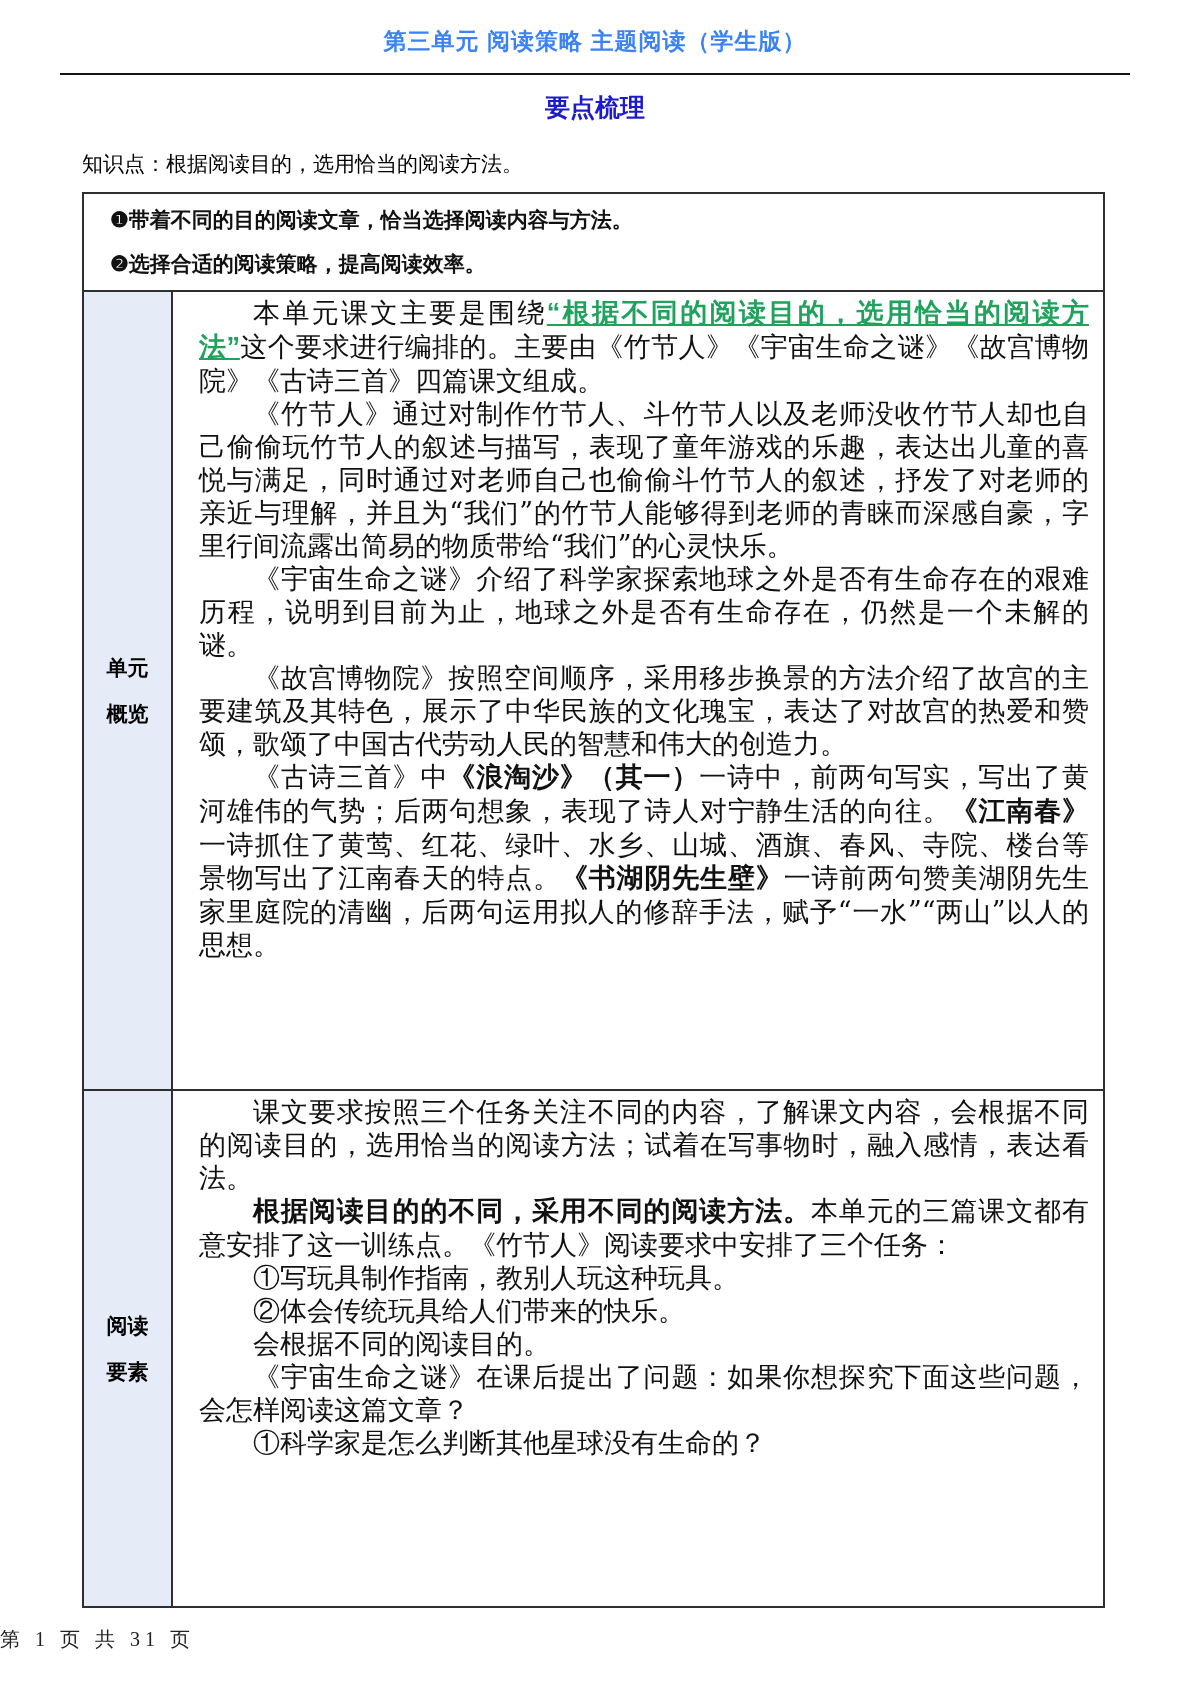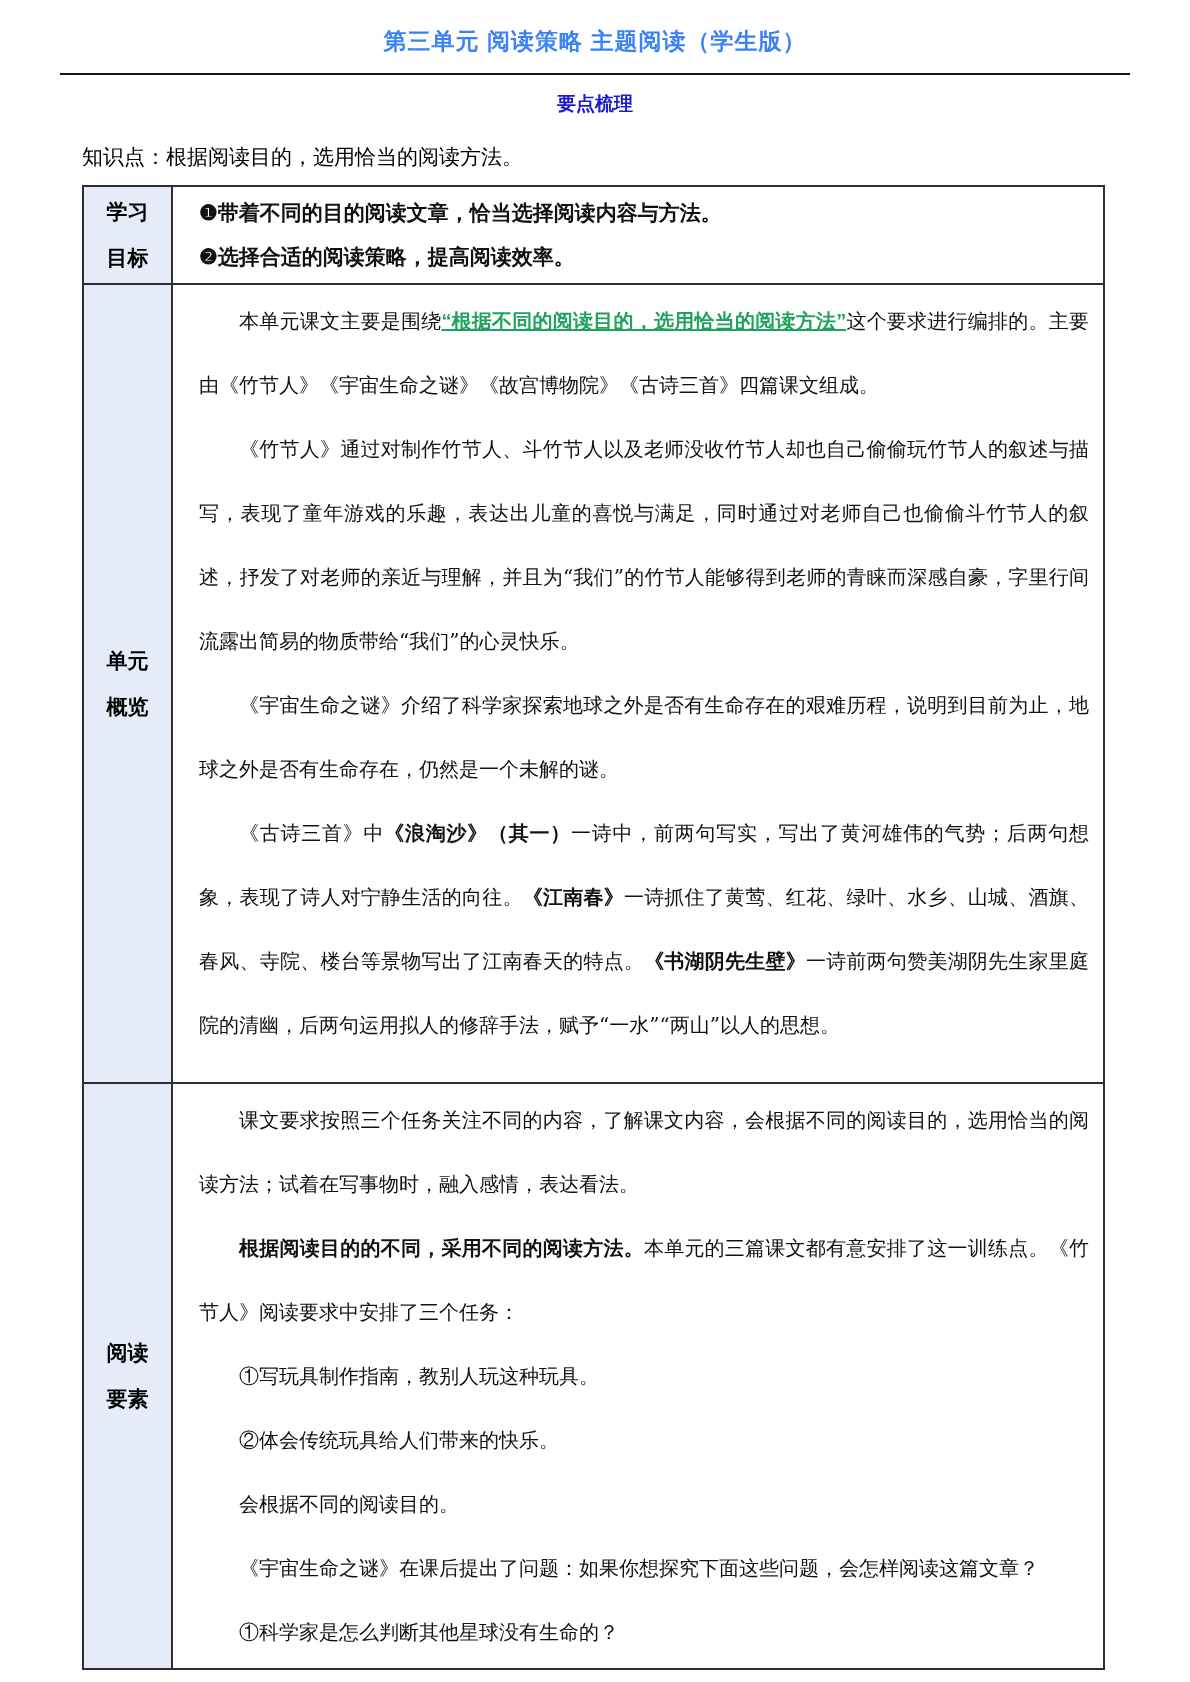--- a/index.html
+++ b/index.html
@@ -22,21 +22,21 @@
     margin: 16px 60px 0 60px;
     border: none;
     border-top: 2px solid #141414;
     height: 0;
   }
   .section-title {
     margin-top: 16px;
     text-align: center;
     font-family: "Liberation Sans", sans-serif;
     font-weight: bold;
-    font-size: 19px;
+    font-size: 25px;
     color: #1b1bcc;
   }
   .knowledge-line {
     margin: 26px 84px 14px 82px;
     font-family: "Liberation Sans", sans-serif;
     font-weight: normal;
     font-size: 21px;
     color: #000;
   }
   .main-table {
@@ -73,22 +73,22 @@
   .r3 { min-height: 515px; }
   .goal-line {
     font-family: "Liberation Sans", sans-serif;
     font-weight: bold;
     font-size: 21px;
     line-height: 44px;
     margin: 0;
   }
   .body-p {
     font-family: "DejaVu Serif", serif;
-    font-size: 20px;
-    line-height: 64px;
+    font-size: 27px;
+    line-height: 33px;
     margin: 0;
     text-align: justify;
     text-indent: 2em;
   }
   .no-indent { text-indent: 0; padding-left: 2em; }
   .green-underline {
     color: #1fa35c;
     font-weight: bold;
     text-decoration: underline;
     font-family: "Liberation Sans", sans-serif;
@@ -119,39 +119,36 @@
 <body>
 
 <div class="doc-title">第三单元 阅读策略 主题阅读（学生版）</div>
 <hr class="header-rule">
 <div class="section-title">要点梳理</div>
 <div class="knowledge-line">知识点：根据阅读目的，选用恰当的阅读方法。</div>
 
 <div class="main-table">
 
   <div class="t-row r1">
-    <div class="label-cell">
-      <span>学习</span>
-      <span>目标</span>
-    </div>
     <div class="content-cell">
       <p class="goal-line">❶带着不同的目的阅读文章，恰当选择阅读内容与方法。</p>
       <p class="goal-line">❷选择合适的阅读策略，提高阅读效率。</p>
     </div>
   </div>
 
   <div class="t-row r2">
     <div class="label-cell">
       <span>单元</span>
       <span>概览</span>
     </div>
     <div class="content-cell">
       <p class="body-p"><span>本单元课文主要是围绕</span><span class="green-underline">“根据不同的阅读目的，选用恰当的阅读方法”</span><span>这个要求进行编排的。主要由《竹节人》《宇宙生命之谜》《故宫博物院》《古诗三首》四篇课文组成。</span></p>
       <p class="body-p">《竹节人》通过对制作竹节人、斗竹节人以及老师没收竹节人却也自己偷偷玩竹节人的叙述与描写，表现了童年游戏的乐趣，表达出儿童的喜悦与满足，同时通过对老师自己也偷偷斗竹节人的叙述，抒发了对老师的亲近与理解，并且为“我们”的竹节人能够得到老师的青睐而深感自豪，字里行间流露出简易的物质带给“我们”的心灵快乐。</p>
       <p class="body-p">《宇宙生命之谜》介绍了科学家探索地球之外是否有生命存在的艰难历程，说明到目前为止，地球之外是否有生命存在，仍然是一个未解的谜。</p>
+      <p class="body-p">《故宫博物院》按照空间顺序，采用移步换景的方法介绍了故宫的主要建筑及其特色，展示了中华民族的文化瑰宝，表达了对故宫的热爱和赞颂，歌颂了中国古代劳动人民的智慧和伟大的创造力。</p>
       <p class="body-p"><span>《古诗三首》中</span><span class="bold-inline">《浪淘沙》（其一）</span><span>一诗中，前两句写实，写出了黄河雄伟的气势；后两句想象，表现了诗人对宁静生活的向往。</span><span class="bold-inline">《江南春》</span><span>一诗抓住了黄莺、红花、绿叶、水乡、山城、酒旗、春风、寺院、楼台等景物写出了江南春天的特点。</span><span class="bold-inline">《书湖阴先生壁》</span><span>一诗前两句赞美湖阴先生家里庭院的清幽，后两句运用拟人的修辞手法，赋予“一水”“两山”以人的思想。</span></p>
     </div>
   </div>
 
   <div class="t-row r3">
     <div class="label-cell">
       <span>阅读</span>
       <span>要素</span>
     </div>
     <div class="content-cell">

